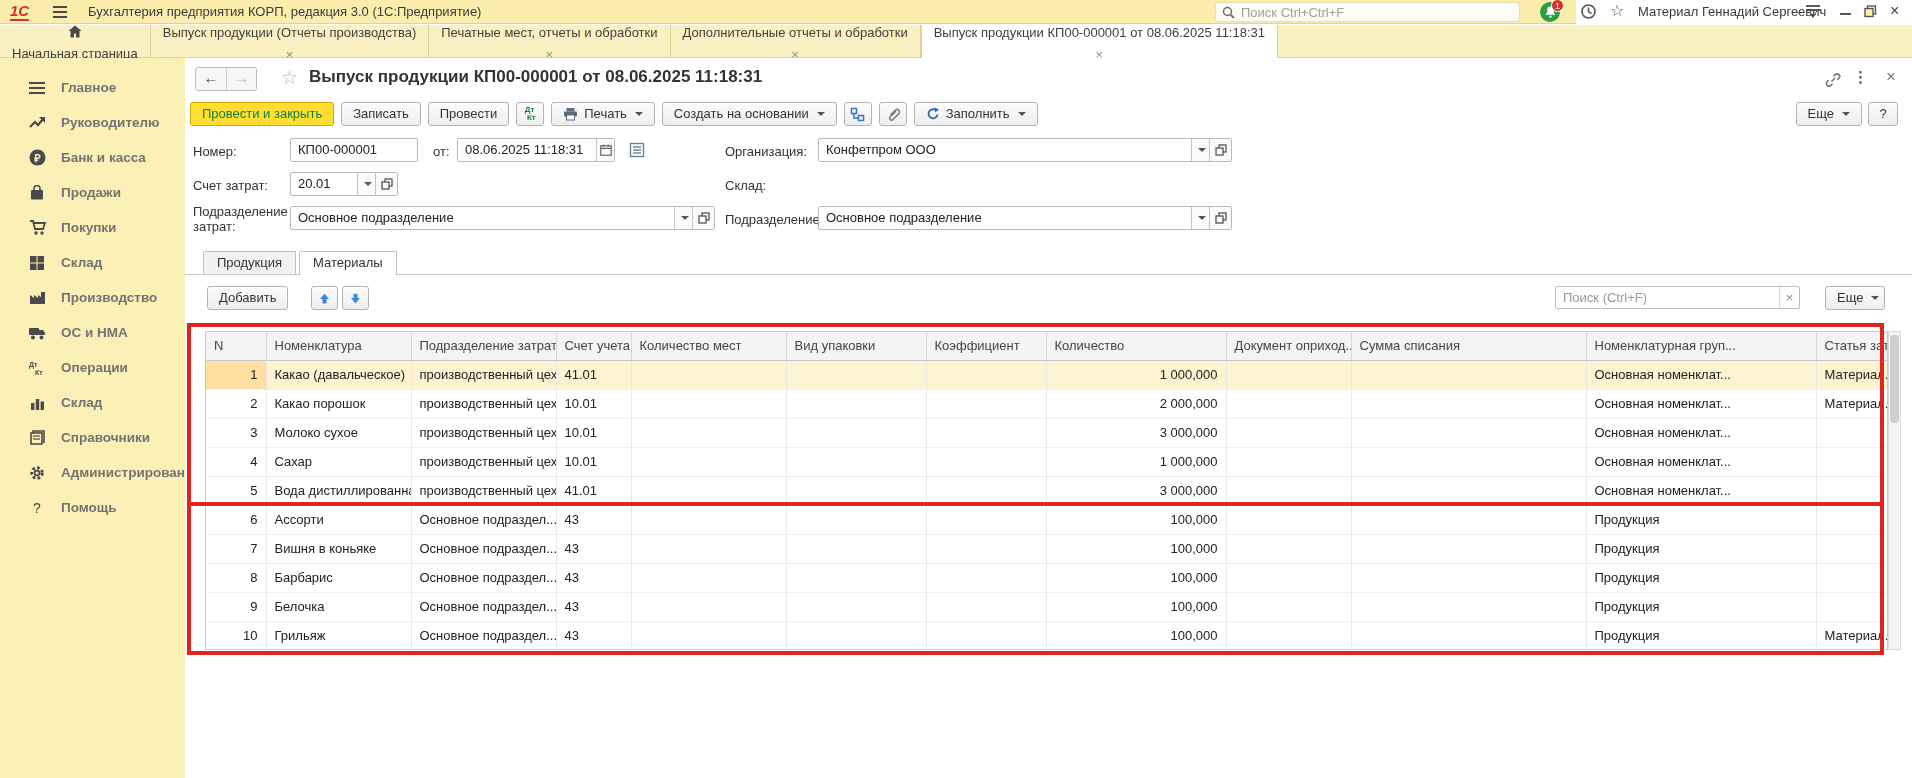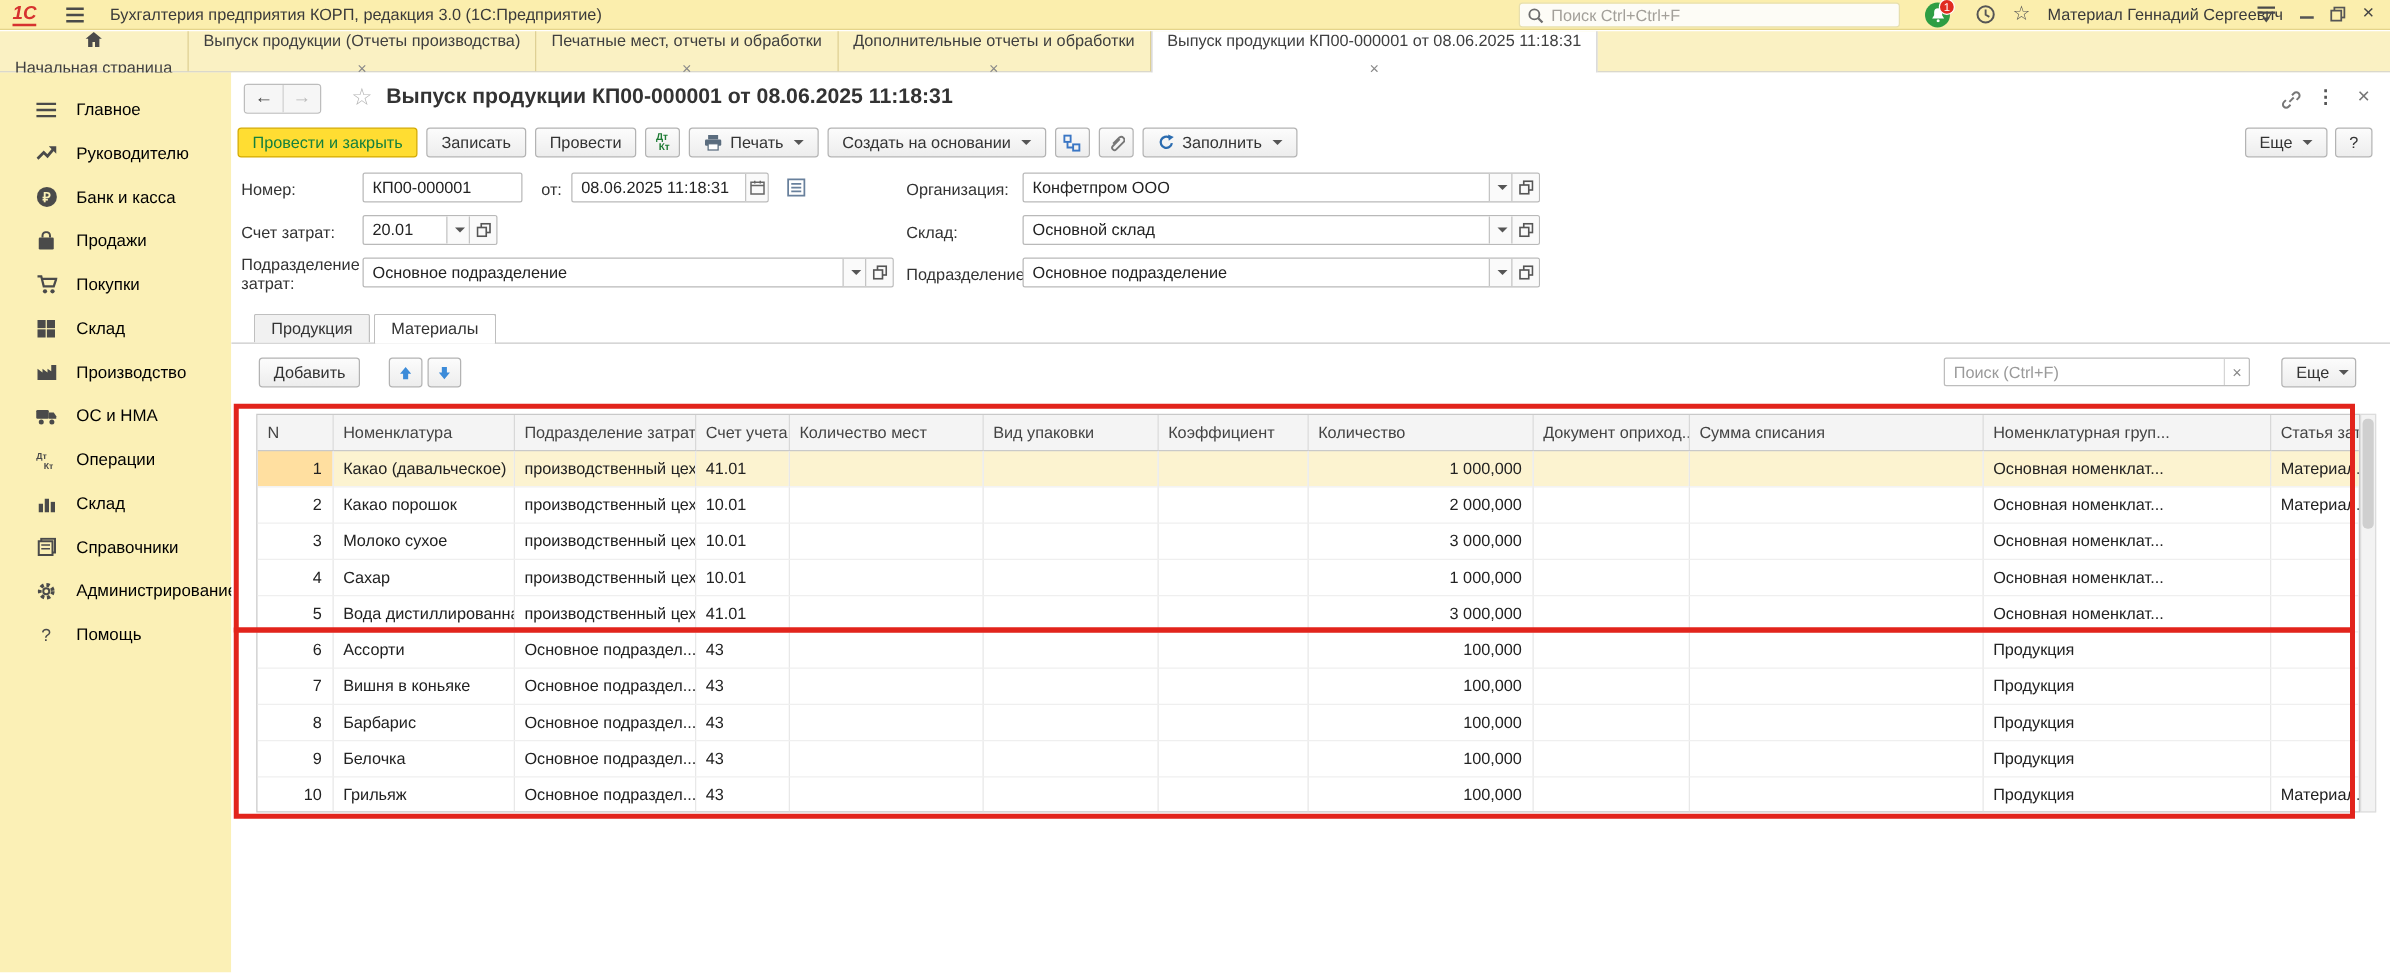--- a/index.html
+++ b/index.html
@@ -6,21 +6,21 @@
     --topbar-bg:#fbeead; --tabbar-bg:#faf1c3; --sidebar-bg:#fbf0b6;
     --accent-yellow:#ffdd32; --accent-yellow-border:#d3a900;
     --annotation-red:#e2241c; --selected-row-bg:#fcf3d0; --selected-cell-bg:#ffdfa0;
     --icon-blue:#3a76c4; --icon-green:#1e7b34;
   }
   *{box-sizing:border-box;margin:0;padding:0;font-family:"Liberation Sans",sans-serif;}
   html,body{width:1912px;height:778px;overflow:hidden;background:#fff;}
   .screen{position:relative;width:1912px;height:778px;font-size:13px;color:#333;}
 
   
-  .topbar{position:absolute;left:0;top:0;width:1912px;height:24px;background:var(--topbar-bg);border-bottom:1px solid #e4d48a;}
+  .topbar{position:absolute;left:0;top:0;width:1576px;height:24px;background:var(--topbar-bg);border-bottom:1px solid #e4d48a;}
   .logo{position:absolute;left:10px;top:2px;font-weight:bold;font-style:italic;font-size:15px;color:#d6322f;border-bottom:2px solid #d6322f;line-height:17px;}
   .burger{position:absolute;left:52px;top:5px;}
   .app-title{position:absolute;left:88px;top:4px;font-size:13px;color:#3a3a3a;white-space:nowrap;}
   .gsearch{position:absolute;left:1215px;top:2px;width:305px;height:20px;background:#fdfcf6;border:1px solid #e7dfae;border-radius:3px;display:flex;align-items:center;padding:0 6px;gap:6px;}
   .gsearch .ph{color:#a3a09a;font-size:13px;}
   .notif{position:absolute;left:1540px;top:2px;width:20px;height:20px;background:#2e9e44;border-radius:50%;display:flex;align-items:center;justify-content:center;}
   .notif-badge{position:absolute;left:1551px;top:-1px;min-width:13px;height:13px;background:#e02b20;color:#fff;font-size:9px;border-radius:7px;text-align:center;line-height:13px;padding:0 2px;border:1px solid #fff;}
   .tb-ico{position:absolute;top:3px;}
   .user-name{position:absolute;left:1638px;top:4px;font-size:13px;color:#3a3a3a;white-space:nowrap;}
   .win-min{position:absolute;left:1840px;top:13px;width:11px;height:2px;background:#555;}
@@ -30,21 +30,21 @@
   
   .tabbar{position:absolute;left:0;top:25px;width:1912px;height:33px;background:var(--tabbar-bg);border-bottom:1px solid #cfcfcf;display:flex;}
   .tab{display:flex;align-items:center;gap:8px;padding:0 12px;border-right:1px solid #ded094;font-size:13px;color:#3f3f3f;white-space:nowrap;flex-direction:column;}
   .tab .tabx{color:#8a8a8a;font-size:13px;line-height:13px;}
   .tab.active{background:#fff;border-right:1px solid #cfcfcf;border-left:1px solid #cfcfcf;height:34px;}
 
   
   .main{position:absolute;left:0;top:58px;width:1912px;height:720px;display:flex;}
   .sidebar{width:185px;height:100%;background:var(--sidebar-bg);flex:none;padding-top:12px;}
   .side-item{display:flex;align-items:center;gap:15px;height:35px;padding-left:28px;cursor:pointer;}
-  .side-item span.lbl{font-size:13.5px;color:#000000;white-space:nowrap;}
+  .side-item span.lbl{font-size:13.5px;color:#737373;white-space:nowrap;font-weight:bold;}
   .sicon{width:18px;height:18px;flex:none;display:flex;align-items:center;justify-content:center;}
 
   .content{position:relative;flex:1;height:100%;background:#fff;overflow:hidden;}
 
   
   .navgrp{position:absolute;left:10px;top:9px;display:flex;border:1px solid #bdbdbd;border-radius:3px;overflow:hidden;}
   .navbtn{width:30px;height:22px;background:#f6f6f6;text-align:center;line-height:20px;font-size:15px;color:#444;}
   .navbtn+.navbtn{border-left:1px solid #cfcfcf;color:#b8b8b8;}
   .doc-star{position:absolute;left:96px;top:8px;font-size:19px;color:#b5b5b5;}
   .doc-title{position:absolute;left:124px;top:9px;font-size:17px;font-weight:bold;color:#333;white-space:nowrap;}
@@ -452,32 +452,20 @@
             <span class="caret"></span>
           </span>
         <span class="seg open">
             <svg width="12" height="12" viewBox="0 0 12 12" fill="none" stroke="#555" stroke-width="1.3">
               <rect x="4" y="1" width="7" height="7"></rect>
               <rect x="1" y="4" width="7" height="7" fill="#fafafa"></rect>
             </svg>
           </span>
       </div>
       <span class="flabel" style="left:540px;top:120px">Склад:</span>
-      <div class="fwrap" style="left:633px;top:114px;width:414px">
-        <span class="val">Основной склад</span>
-        <span class="seg">
-            <span class="caret"></span>
-          </span>
-        <span class="seg open">
-            <svg width="12" height="12" viewBox="0 0 12 12" fill="none" stroke="#555" stroke-width="1.3">
-              <rect x="4" y="1" width="7" height="7"></rect>
-              <rect x="1" y="4" width="7" height="7" fill="#fafafa"></rect>
-            </svg>
-          </span>
-      </div>
 
       <span class="flabel" style="left:8px;top:146px;width:94px;white-space:normal;line-height:15px">Подразделение затрат:</span>
       <div class="fwrap" style="left:105px;top:148px;width:425px">
         <span class="val">Основное подразделение</span>
         <span class="seg">
             <span class="caret"></span>
           </span>
         <span class="seg open">
             <svg width="12" height="12" viewBox="0 0 12 12" fill="none" stroke="#555" stroke-width="1.3">
               <rect x="4" y="1" width="7" height="7"></rect>

